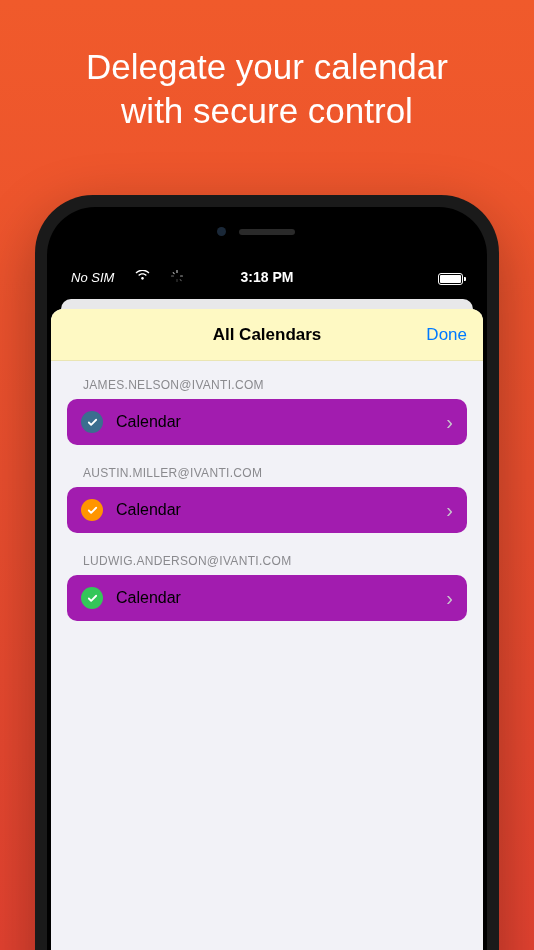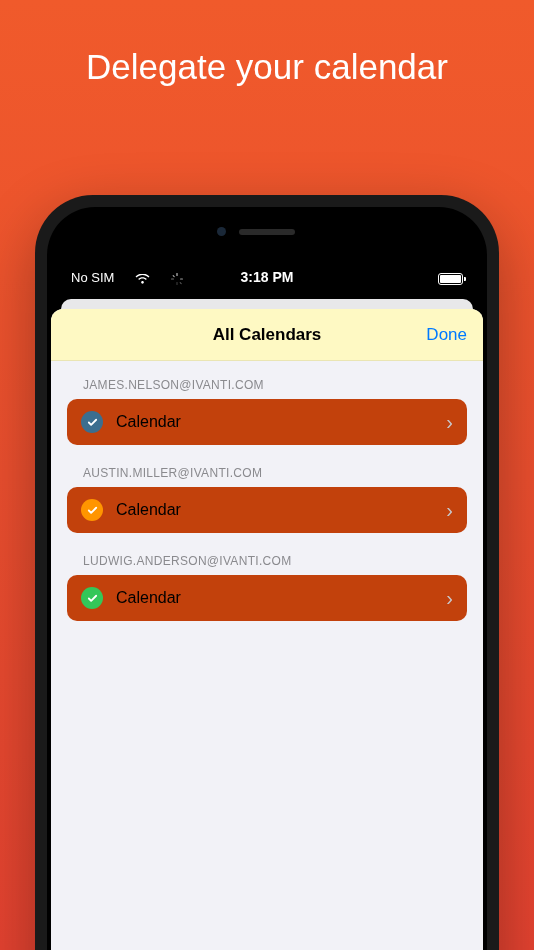--- a/index.html
+++ b/index.html
@@ -87,22 +87,23 @@
       align-items: flex-end;
       justify-content: space-between;
       padding: 0 20px 8px;
       color: white;
       font-size: 13px;
       font-weight: 500;
     }
     
     .status-left {
       display: flex;
-      align-items: flex-end;
+      align-items: flex-start;
       gap: 21px;
+      font-style: italic;
     }
     
     .status-center {
       position: absolute;
       left: 50%;
       transform: translateX(-50%);
       font-size: 14px;
       font-weight: 600;
       margin-top: 40px;
     }
@@ -219,21 +220,21 @@
     
     .section-header {
       font-size: 12px;
       color: #8a8a8e;
       letter-spacing: 0.3px;
       padding: 0 32px 7px;
       text-transform: uppercase;
     }
     
     .calendar-row {
-      background: #c2410c;
+      background: #a21caf;
       margin: 0 16px;
       border-radius: 10px;
       height: 46px;
       display: flex;
       align-items: center;
       padding: 0 14px;
     }
     
     .check-circle {
       width: 22px;
@@ -266,20 +267,21 @@
       color: #c7c7cc;
       font-size: 20px;
       font-weight: 300;
     }
   </style>
 </head>
 <body>
 
 <div class="headline">
   <span>Delegate your calendar</span><br>
+  <span>with secure control</span>
 </div>
 
 <div class="phone-frame">
   <div class="phone-inner">
     <div class="camera"></div>
     <div class="speaker"></div>
     <div class="phone-screen">
 
       <div class="status-bar">
         <div class="status-left">

